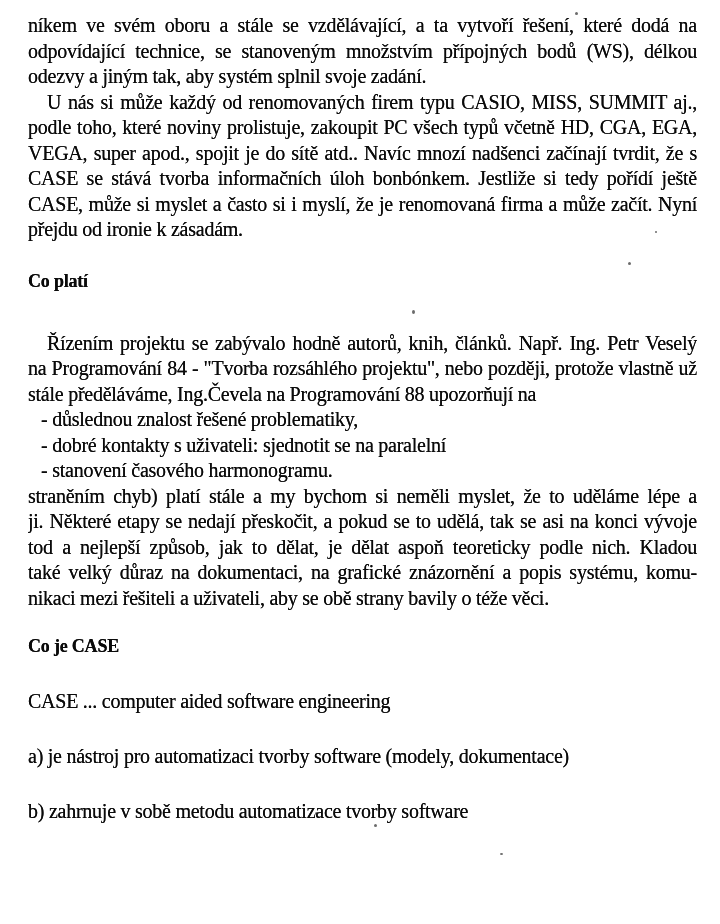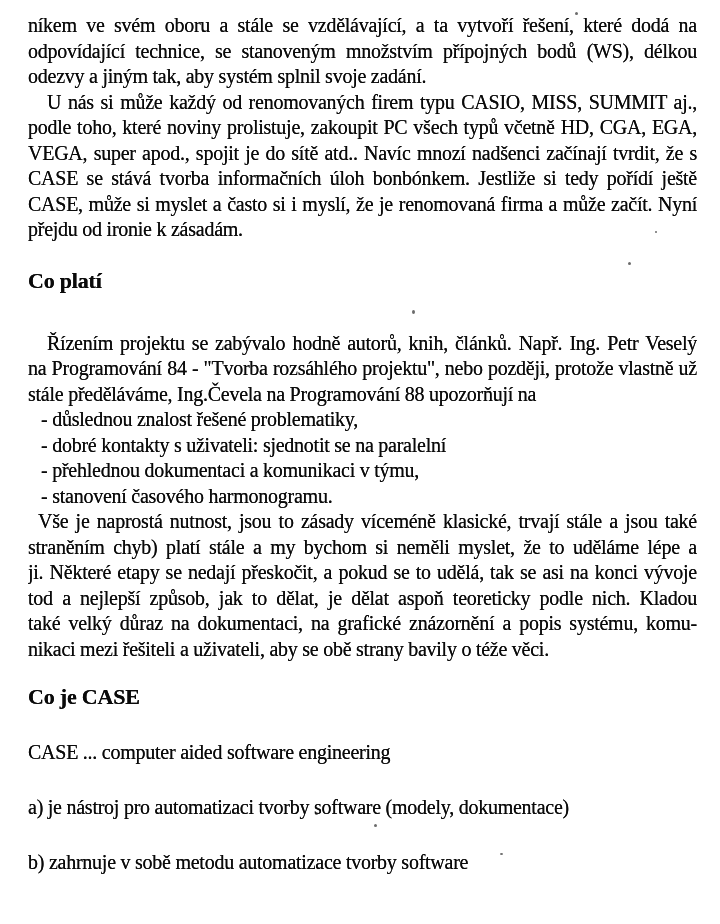--- a/index.html
+++ b/index.html
@@ -42,21 +42,21 @@
   }
   
   .ind0 { padding-left: 0; }
   .ind1 { padding-left: 19px; }  
   .ind2 { padding-left: 13px; }  
   .ind3 { padding-left: 19px; }  
   .ind4 { padding-left: 10px; }  
   .ind1.jz, .ind4.jz {  }
 
   h2 {
-    font-size: 22px;
+    font-size: 18px;
     font-weight: 700;
     line-height: 28px;
     letter-spacing: -0.2px;
     margin: 0;
     text-shadow: 0 0 0.6px rgba(0,0,0,0.9);
   }
   #doc-content h2:nth-of-type(1) { margin: 24.5px 0 35.5px 0; }
   #doc-content h2:nth-of-type(2) { margin: 21px 0 28px 0; }
 
   
@@ -93,25 +93,23 @@
     </div>
     <h2 data-name="heading-co-plati">Co platí</h2>
     <div class="block" data-name="paragraph-project-management">
       <div class="line ind1 jz" data-name="text-line">Řízením projektu se zabývalo hodně autorů, knih, článků. Např. Ing. Petr Veselý</div>
       <div class="line ind0 jz" data-name="text-line">na Programování 84 - "Tvorba rozsáhlého projektu", nebo později, protože vlastně už</div>
       <div class="line ind0" data-name="text-line">stále předěláváme, Ing.Čevela na Programování 88 upozorňují na</div>
     </div>
     <div class="block" data-name="principles-list">
       <div class="line ind2" data-name="text-line">- důslednou znalost řešené problematiky,</div>
       <div class="line ind2" data-name="text-line">- dobré kontakty s uživateli: sjednotit se na paralelní</div>
-      <div class="line ind2" data-name="text-line">- přehlednou dokumentaci a komunikaci v týmu,</div>
       <div class="line ind2" data-name="text-line">- stanovení časového harmonogramu.</div>
     </div>
     <div class="block" data-name="paragraph-necessity">
-      <div class="line ind4 jz" data-name="text-line">Vše je naprostá nutnost, jsou to zásady víceméně klasické, trvají stále a jsou také</div>
       <div class="line ind0 jz" data-name="text-line">straněním chyb) platí stále a my bychom si neměli myslet, že to uděláme lépe a rychle-</div>
       <div class="line ind0 jz" data-name="text-line">ji. Některé etapy se nedají přeskočit, a pokud se to udělá, tak se asi na konci vývoje</div>
       <div class="line ind0 jz" data-name="text-line">tod a nejlepší způsob, jak to dělat, je dělat aspoň teoreticky podle nich. Kladou</div>
       <div class="line ind0 jz" data-name="text-line">také velký důraz na dokumentaci, na grafické znázornění a popis systému, komu-</div>
       <div class="line ind0" data-name="text-line">nikaci mezi řešiteli a uživateli, aby se obě strany bavily o téže věci.</div>
     </div>
     <h2 data-name="heading-co-je-case">Co je CASE</h2>
     <div class="block" data-name="case-definition-block">
       <div class="line ind0" data-name="text-line">CASE ... computer aided software engineering</div>
       <div class="line ind0" data-name="text-line">a) je nástroj pro automatizaci tvorby software (modely, dokumentace)</div>

